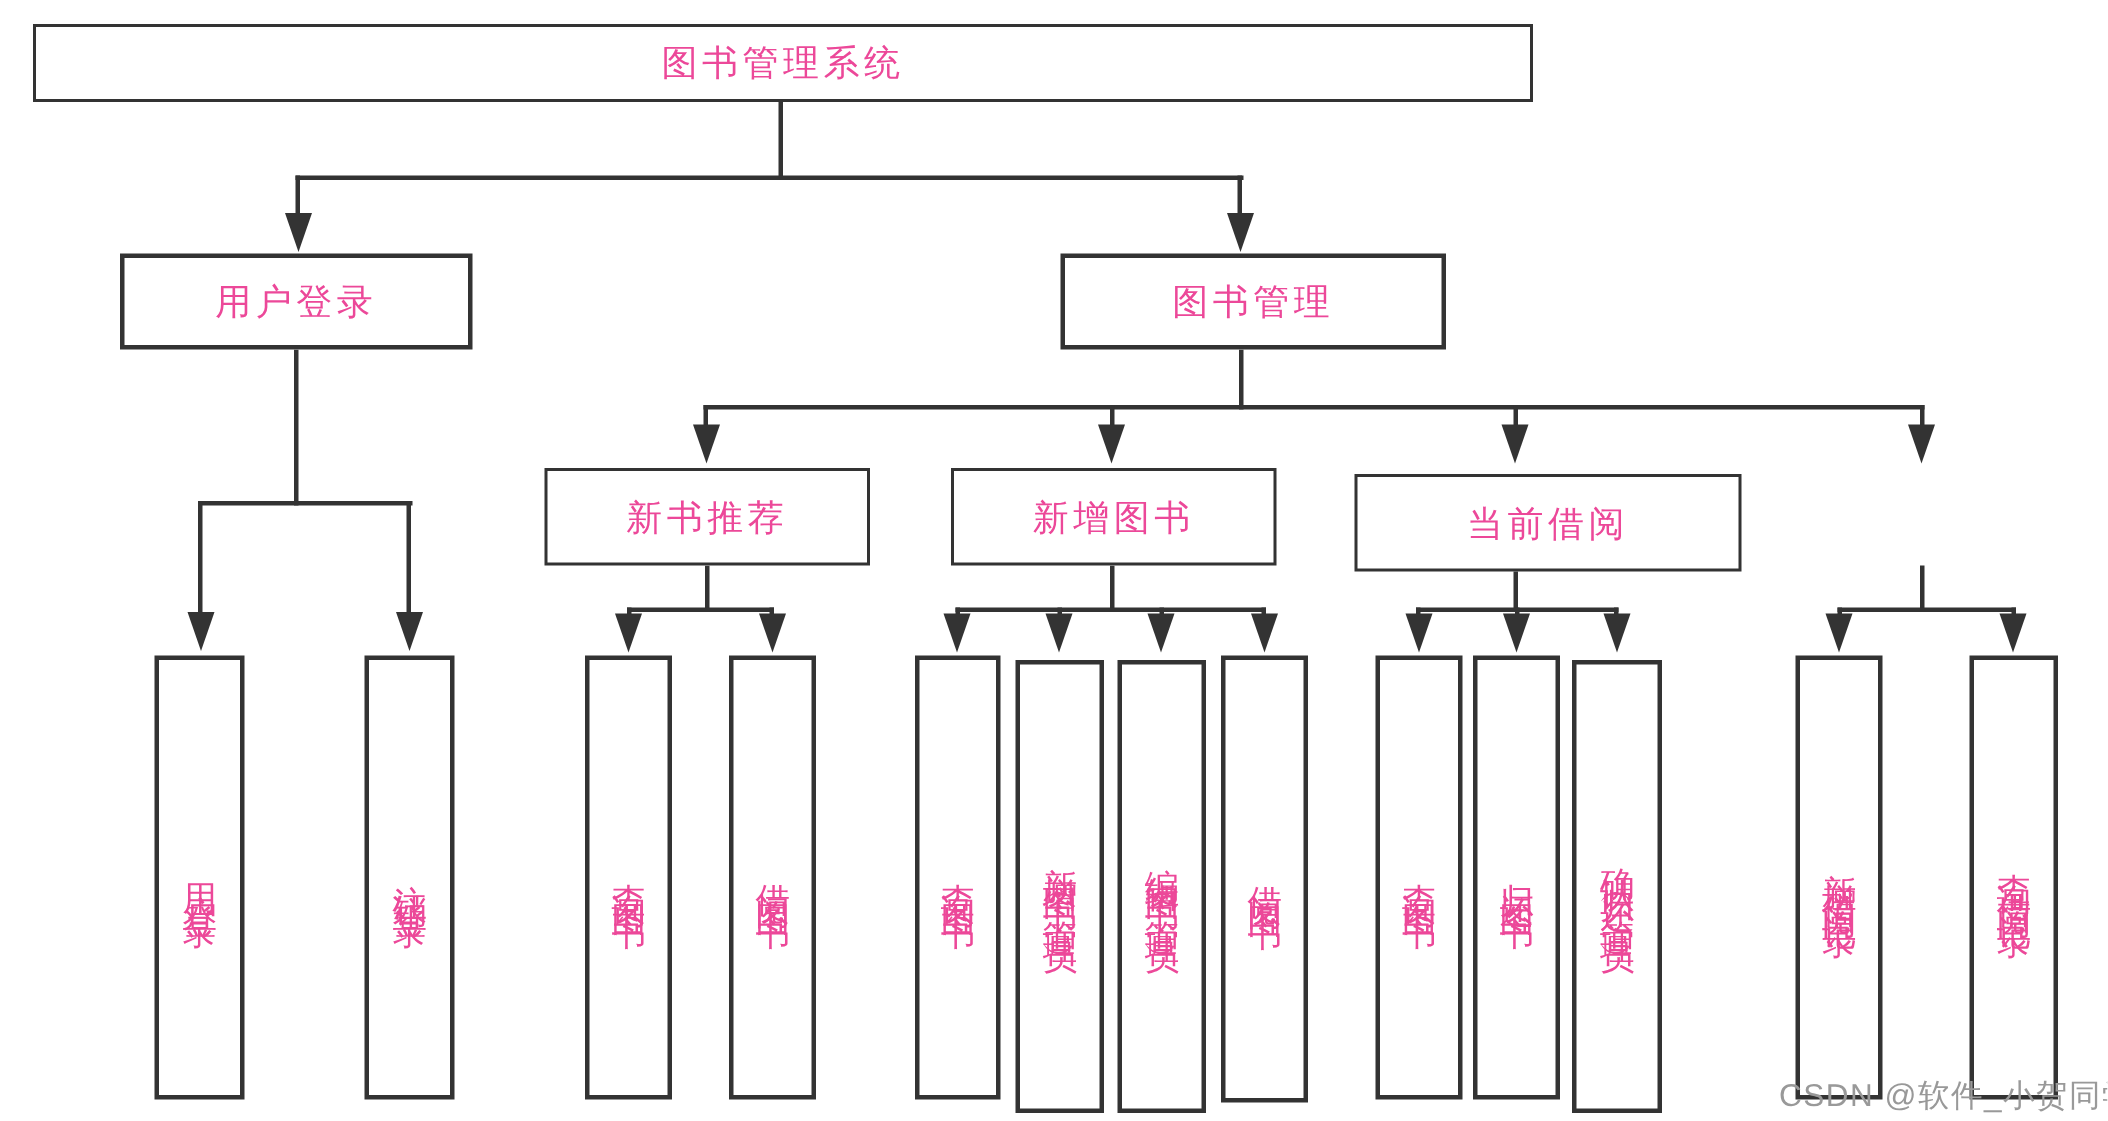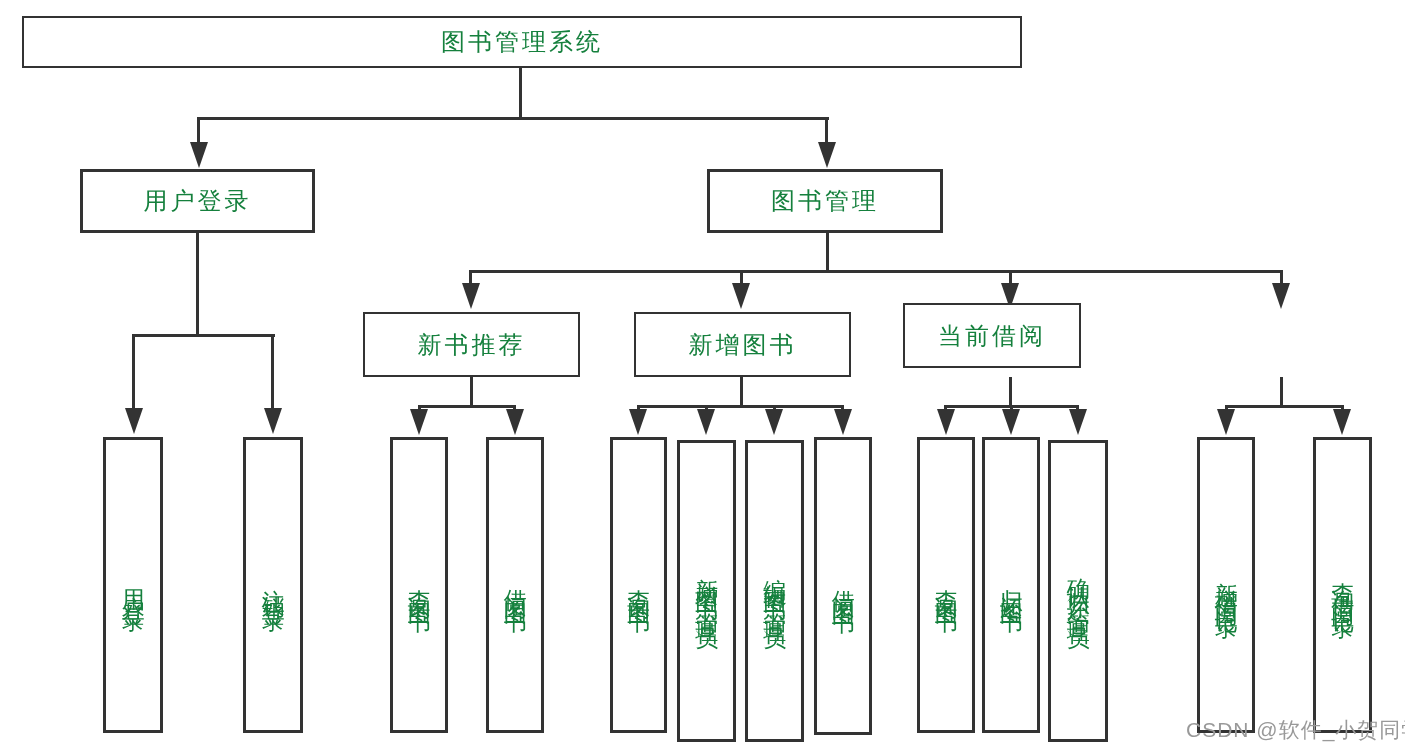--- a/index.html
+++ b/index.html
@@ -1,21 +1,21 @@
 <!DOCTYPE html>
 <html><head>
 <meta charset="utf-8">
 <title>diagram</title>
 <style>
   html,body{margin:0;padding:0;background:#ffffff;}
   body{font-family:"Liberation Sans","DejaVu Sans",sans-serif;}
   .canvas{position:relative;width:1405px;height:747px;background:#ffffff;overflow:hidden;}
   .box{position:absolute;box-sizing:border-box;background:#ffffff;border:2px solid #333333;
        display:flex;align-items:center;justify-content:center;
-       font-size:24px;letter-spacing:3px;color:#15803d;z-index:2;}
+       font-size:24px;letter-spacing:3px;color:#ec4899;z-index:2;}
   .lvl2{border-width:3px;}
   .leaf{border-width:3px;}
   .leaf .vtext{writing-mode:vertical-rl;text-orientation:mixed;
        font-size:23px;letter-spacing:7px;line-height:1.1;white-space:nowrap;}
   .vline,.hline{position:absolute;background:#333333;z-index:1;}
   .arrow{position:absolute;width:0;height:0;z-index:1;
        border-left:9px solid transparent;border-right:9px solid transparent;
        border-top:26px solid #333333;}
   .watermark{position:absolute;left:1186px;top:716px;font-size:21px;letter-spacing:1px;
        color:#999999;z-index:5;white-space:nowrap;}
@@ -26,33 +26,33 @@
 <div class="canvas">
 
   <div class="box" style="left:22px;top:16px;width:1000px;height:52px;">
     <span>图书管理系统</span>
   </div>
 
   <div class="box lvl2" style="left:80px;top:169px;width:235px;height:64px;">
     <span>用户登录</span>
   </div>
 
-  <div class="box lvl2" style="left:707px;top:169px;width:236px;height:64px;">
+  <div class="box lvl2" style="left:707px;top:169px;width:257px;height:64px;">
     <span>图书管理</span>
   </div>
 
   <div class="box" style="left:363px;top:312px;width:217px;height:65px;">
     <span>新书推荐</span>
   </div>
 
   <div class="box" style="left:634px;top:312px;width:217px;height:65px;">
     <span>新增图书</span>
   </div>
 
-  <div class="box" style="left:903px;top:303px;width:178px;height:65px;">
+  <div class="box" style="left:903px;top:316px;width:258px;height:65px;">
     <span>当前借阅</span>
   </div>
 
 
   <div class="box leaf" style="left:103px;top:437px;width:60px;height:296px;">
     <span class="vtext">用户登录</span>
   </div>
   <div class="box leaf" style="left:243px;top:437px;width:60px;height:296px;">
     <span class="vtext">注销登录</span>
   </div>

